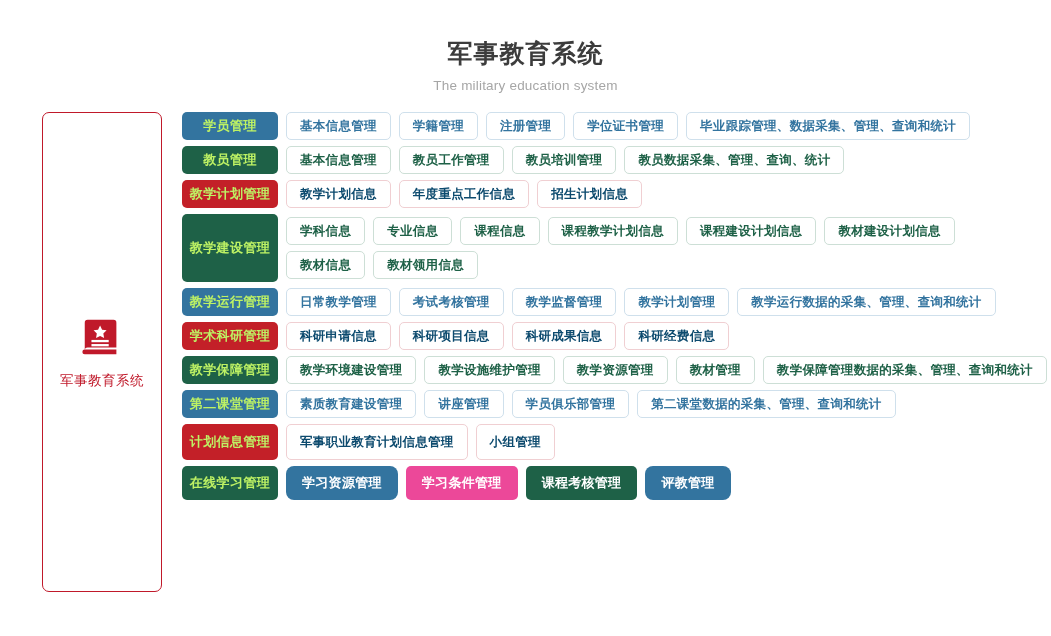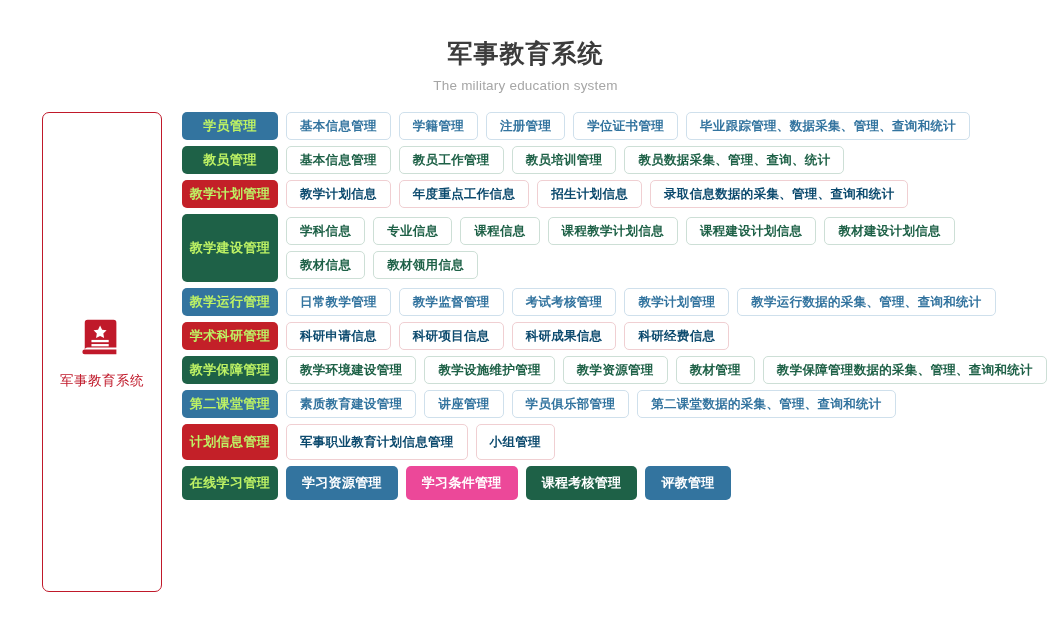--- a/index.html
+++ b/index.html
@@ -135,21 +135,21 @@
     white-space: nowrap;
   }
   .item:last-child { margin-right: 0; }
 
   .item.blue  { color: #33749f; border: 1px solid #cfe0ec; }
   .item.green { color: #1e6147; border: 1px solid #cddfd6; }
   .item.red   { color: #0c4a6e; border: 1px solid #f0cfd2; }
 
   
   .item.solid { color: #ffffff; border: none; padding: 0 16px; min-height: 34px; font-size: 13px; }
-  .item.solid.blue  { background: #33749f; }
+  .item.solid.blue  { background: #33749f; border-radius: 8px; }
   .item.solid.green { background: #1e6147; }
   .item.solid.red   { background: #ec4899; }
 
   
   .row.tall .cat  { min-height: 68px; }
   .row.tall-item .item { min-height: 36px; }
   .row.tall-item .cat  { min-height: 36px; }
   .row.big .cat   { min-height: 34px; }
 </style>
 </head>
@@ -197,21 +197,20 @@
           </div>
         </div>
       </div>
       <div class="row">
         <div class="cat red">教学计划管理</div>
         <div class="children">
           <div class="child-line">
             <div class="item red">教学计划信息</div>
             <div class="item red">年度重点工作信息</div>
             <div class="item red">招生计划信息</div>
-            <div class="item red">录取信息数据的采集、管理、查询和统计</div>
           </div>
         </div>
       </div>
       <div class="row tall">
         <div class="cat green">教学建设管理</div>
         <div class="children">
           <div class="child-line">
             <div class="item green">学科信息</div>
             <div class="item green">专业信息</div>
             <div class="item green">课程信息</div>
@@ -223,22 +222,22 @@
             <div class="item green">教材信息</div>
             <div class="item green">教材领用信息</div>
           </div>
         </div>
       </div>
       <div class="row">
         <div class="cat blue">教学运行管理</div>
         <div class="children">
           <div class="child-line">
             <div class="item blue">日常教学管理</div>
+            <div class="item blue">考试考核管理</div>
             <div class="item blue">教学监督管理</div>
-            <div class="item blue">考试考核管理</div>
             <div class="item blue">教学计划管理</div>
             <div class="item blue">教学运行数据的采集、管理、查询和统计</div>
           </div>
         </div>
       </div>
       <div class="row">
         <div class="cat red">学术科研管理</div>
         <div class="children">
           <div class="child-line">
             <div class="item red">科研申请信息</div>

